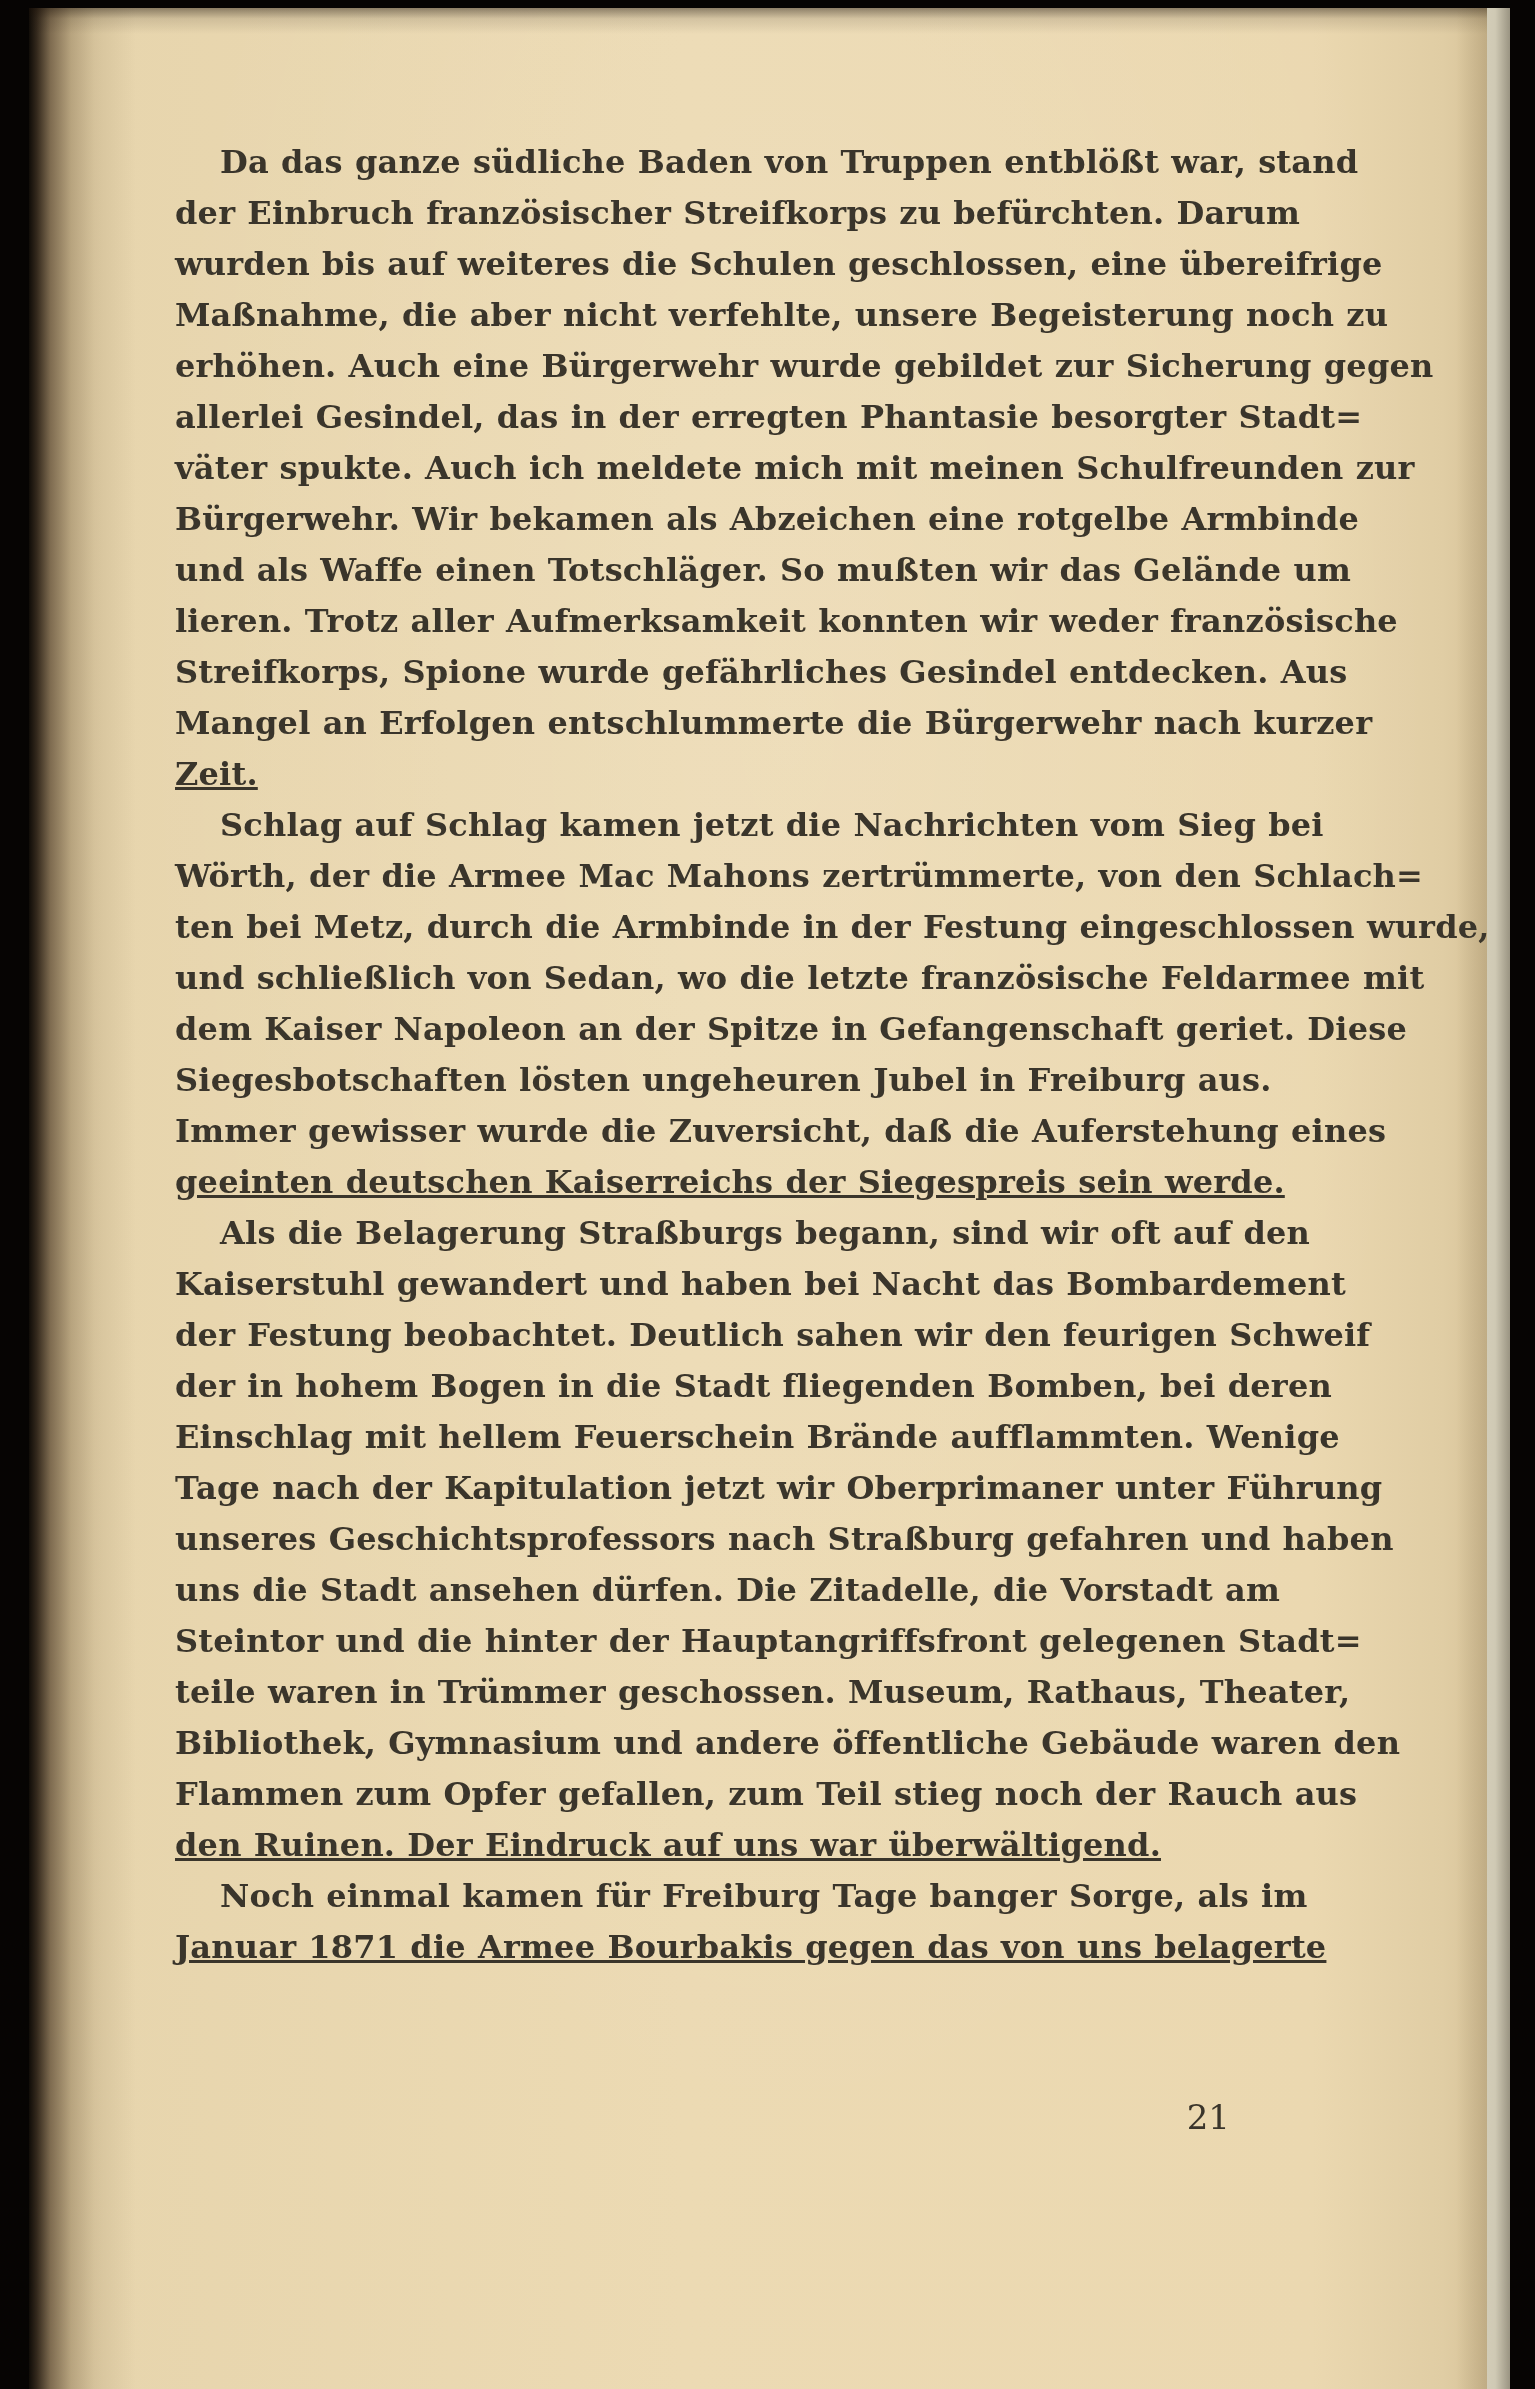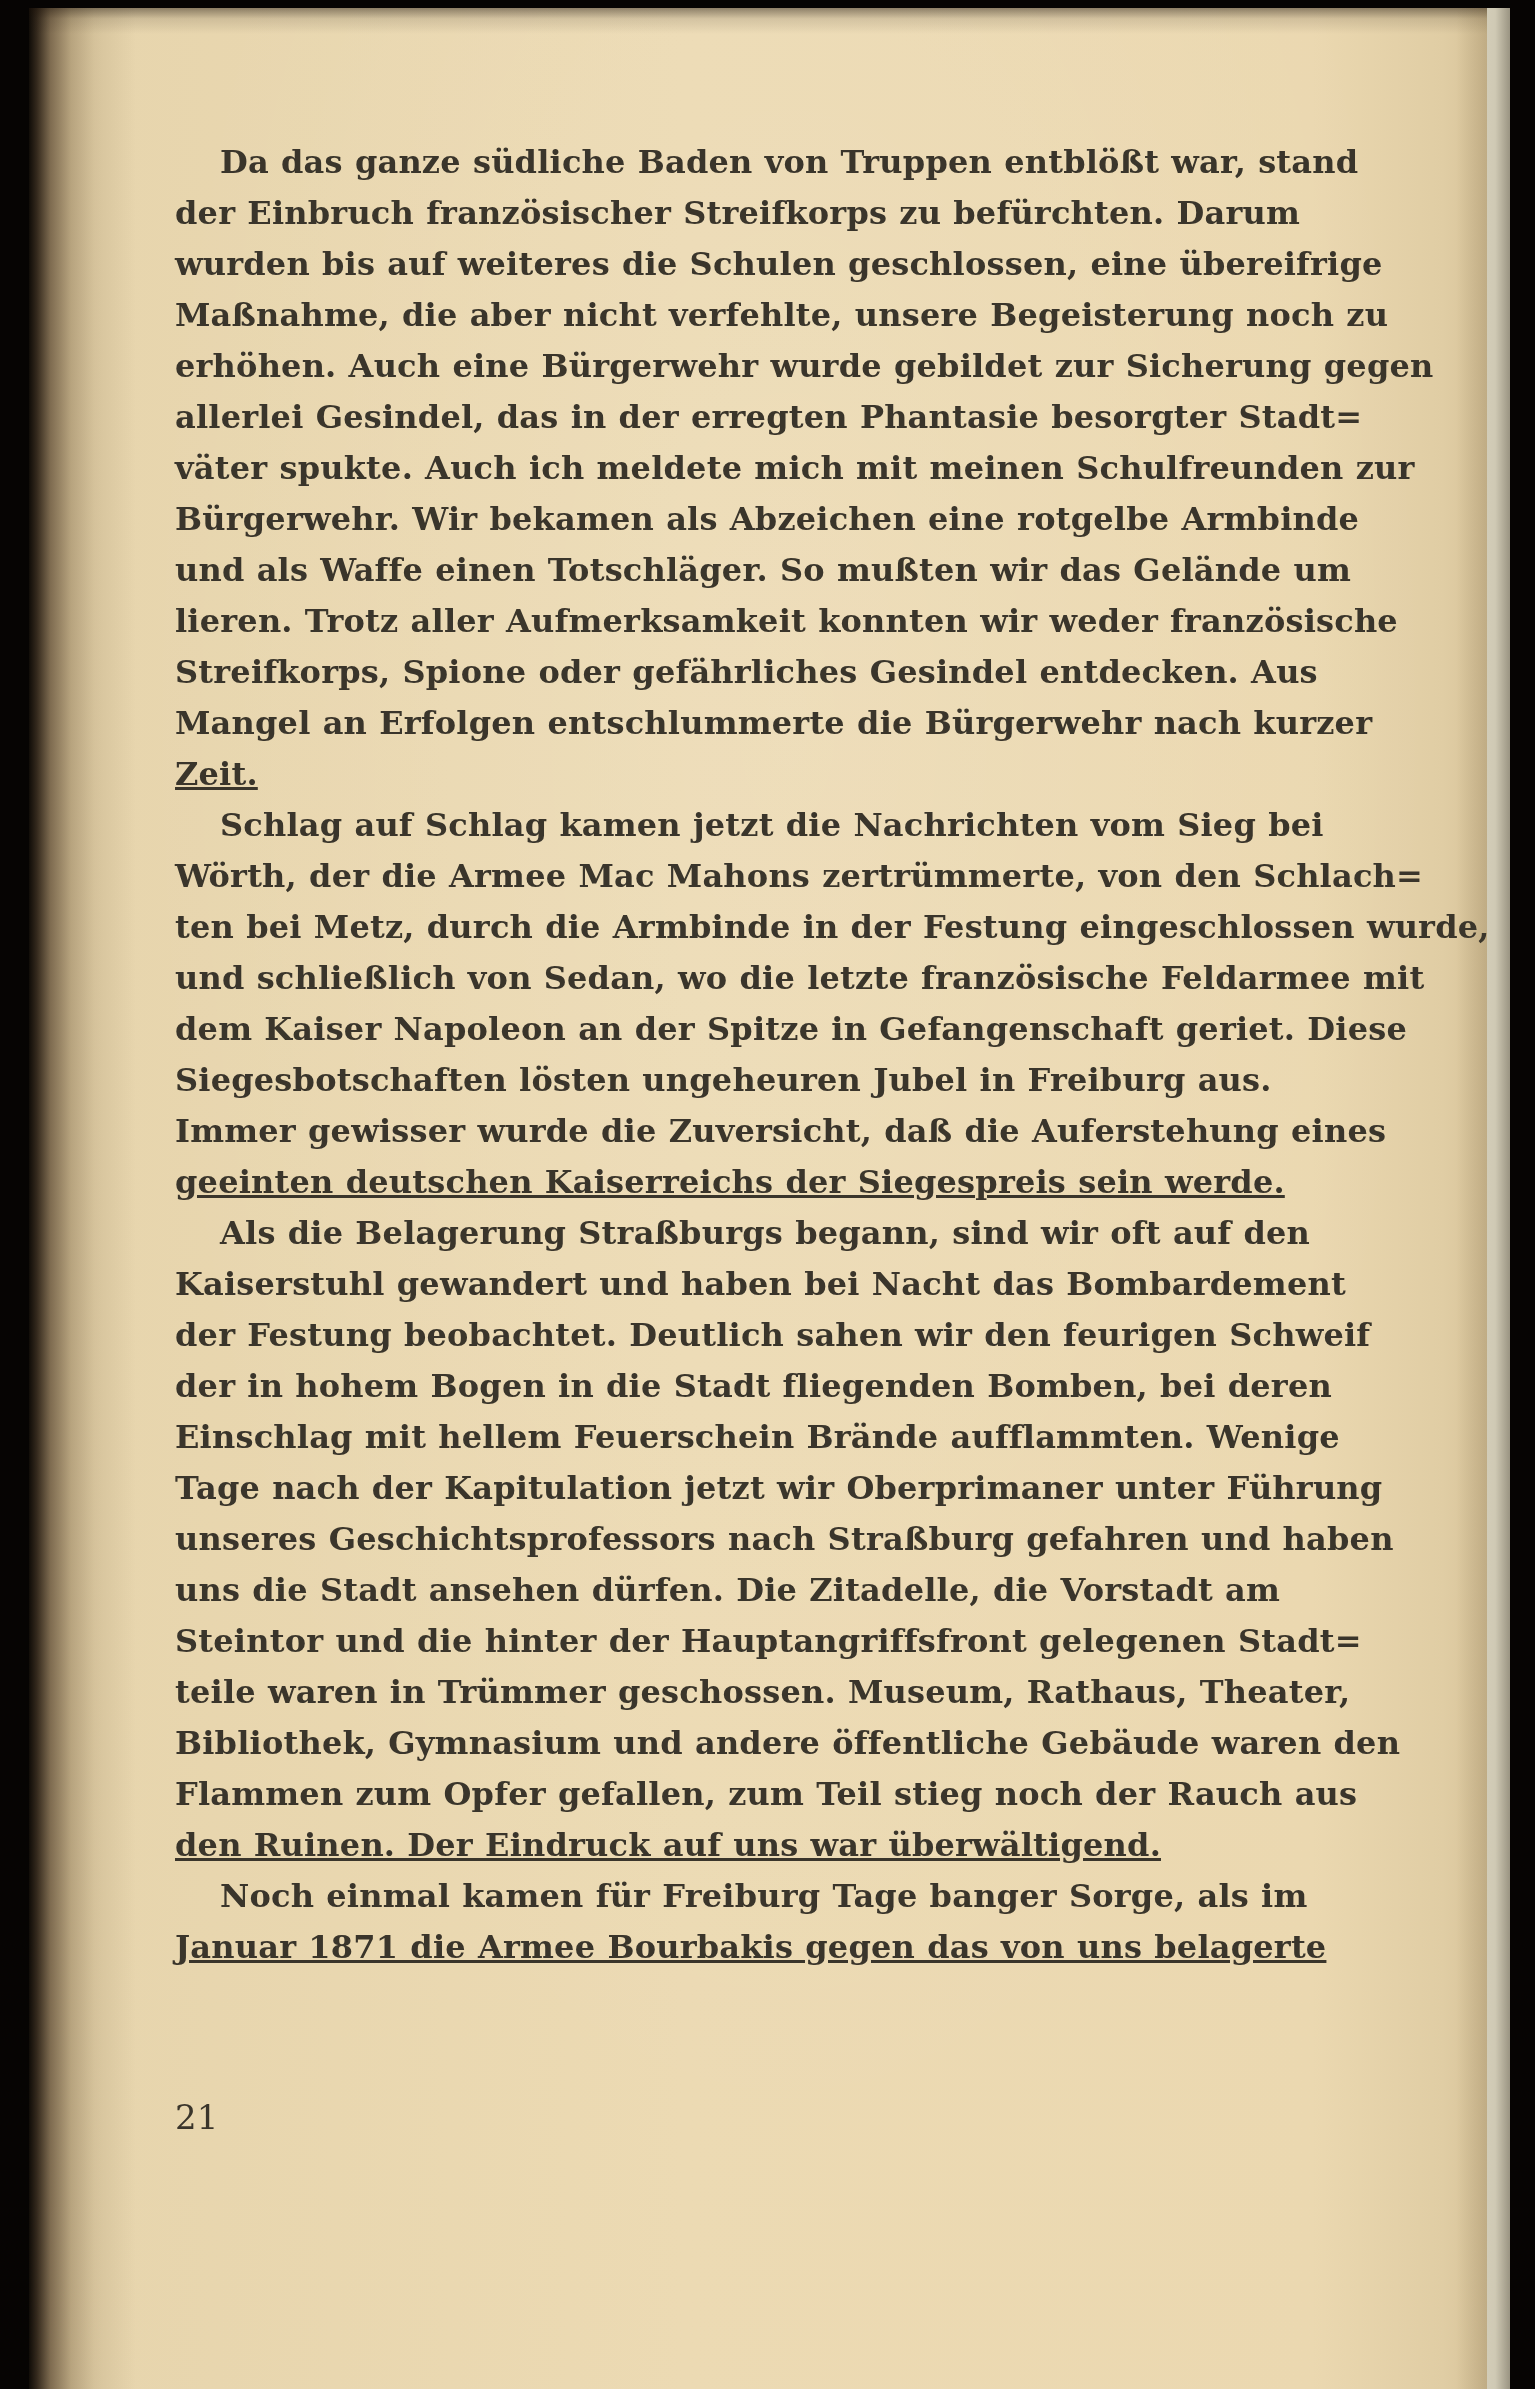--- a/index.html
+++ b/index.html
@@ -99,20 +99,21 @@
   }
   .line.first {
     text-indent: 45px;
   }
 
   .page-number {
     position: absolute;
     top: 2089px;
     left: 146px;
     width: 1084px;
+    text-align: right;
     padding-right: 29px;
     box-sizing: border-box;
     color: #3a352b;
     font-size: 34px;
     font-weight: 400;
     font-family: "DejaVu Serif", serif;
   }
 </style>
 </head>
 <body>
@@ -129,21 +130,21 @@
         <div class="line first">Da das ganze südliche Baden von Truppen entblößt war, stand</div>
         <div class="line">der Einbruch französischer Streifkorps zu befürchten. Darum</div>
         <div class="line">wurden bis auf weiteres die Schulen geschlossen, eine übereifrige</div>
         <div class="line">Maßnahme, die aber nicht verfehlte, unsere Begeisterung noch zu</div>
         <div class="line">erhöhen. Auch eine Bürgerwehr wurde gebildet zur Sicherung gegen</div>
         <div class="line">allerlei Gesindel, das in der erregten Phantasie besorgter Stadt=</div>
         <div class="line">väter spukte. Auch ich meldete mich mit meinen Schulfreunden zur</div>
         <div class="line">Bürgerwehr. Wir bekamen als Abzeichen eine rotgelbe Armbinde</div>
         <div class="line">und als Waffe einen Totschläger. So mußten wir das Gelände um</div>
         <div class="line">lieren. Trotz aller Aufmerksamkeit konnten wir weder französische</div>
-        <div class="line">Streifkorps, Spione oder gefährliches Gesindel entdecken. Aus</div>
+        <div class="line">Streifkorps, Spione wurde gefährliches Gesindel entdecken. Aus</div>
         <div class="line">Mangel an Erfolgen entschlummerte die Bürgerwehr nach kurzer</div>
         <div class="line last">Zeit.</div>
       </div>
       <div class="paragraph">
         <div class="line first">Schlag auf Schlag kamen jetzt die Nachrichten vom Sieg bei</div>
         <div class="line">Wörth, der die Armee Mac Mahons zertrümmerte, von den Schlach=</div>
         <div class="line">ten bei Metz, durch die Armbinde in der Festung eingeschlossen wurde,</div>
         <div class="line">und schließlich von Sedan, wo die letzte französische Feldarmee mit</div>
         <div class="line">dem Kaiser Napoleon an der Spitze in Gefangenschaft geriet. Diese</div>
         <div class="line">Siegesbotschaften lösten ungeheuren Jubel in Freiburg aus.</div>

